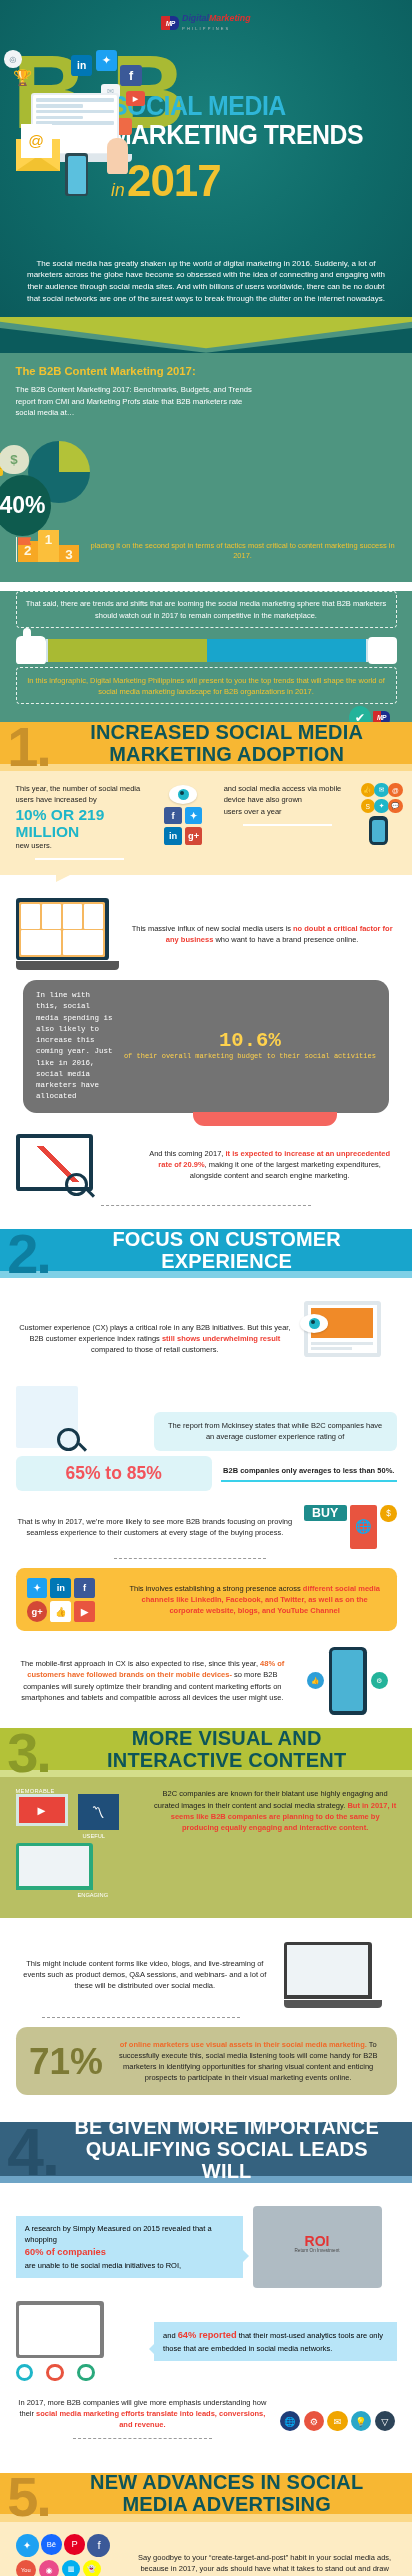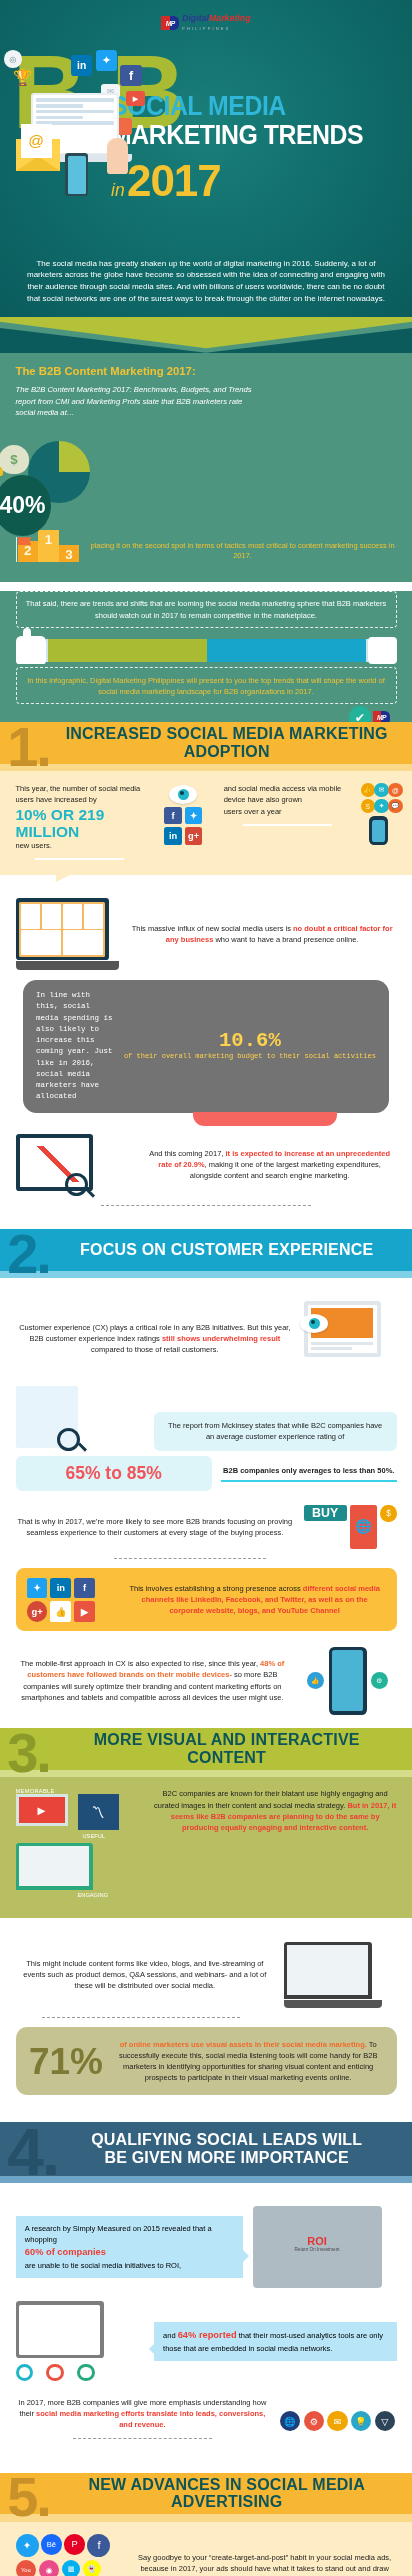--- a/index.html
+++ b/index.html
@@ -104,21 +104,21 @@
     clip-path:polygon(0 0,0 11.3px,206px 100%,412px 11.3px,412px 0);
   }
   .hero-notch::after{
     content:""; position:absolute; inset:0; background:#b3c238;
     clip-path:polygon(0 0,0 5.2px,206px 88%,412px 5.2px,412px 0);
   }
 
   
   .intro { background:#4e9580; padding:12.4px 15.5px 19.6px; position:relative; }
   .intro h2 { color:#f2c230; font-size:11.3px; margin-bottom:7.2px; font-weight:bold; }
-  .intro .lead { color:#fff; font-size:7.7px; line-height:1.5; max-width:242px;font-style:italic; }
+  .intro .lead { color:#fff; font-size:7.7px; line-height:1.5; max-width:242px; }
   .pie-wrap { position:absolute; right:18.5px; top:12.4px; width:98px; height:98px; }
   .pie {
     position:absolute; right:5.2px; top:9.3px; width:62px; height:62px; border-radius:50%;
     background:conic-gradient(#b3c238 0 25%, #14696d 25% 100%);
   }
   .moneybag { position:absolute; left:2.1px; top:13.4px; width:30px; height:29px; background:#dfe3c9;
     border-radius:50% 50% 45% 45%; }
   .moneybag::after{content:"$"; position:absolute; inset:0; display:flex; align-items:center;
     justify-content:center; color:#6fa36b; font-size:13.4px; font-weight:bold;}
   .coins { position:absolute; left:-7.2px; top:21.6px; width:13.4px; height:23px;
@@ -163,21 +163,21 @@
   
   .sec-head { position:relative; height:49px; }
   .sec-head .band { position:absolute; inset:0 0 7.2px 0; display:flex; align-items:center; }
   .sec-head .under { position:absolute; left:0; right:0; bottom:0; height:7.2px; }
   .sec-num {
     position:absolute; left:7.2px; top:-3.1px; font-size:56px; font-weight:bold; line-height:1;
     z-index:1; letter-spacing:-2.1px;
   }
   .sec-title {
     position:relative; z-index:2; width:100%; text-align:center; padding:0 20.6px 0 62px;
-    font-size:16px; font-weight:bold; letter-spacing:0.2px; line-height:1.1; text-transform:uppercase;
+    font-size:20px; font-weight:bold; letter-spacing:0.2px; line-height:1.1; text-transform:uppercase;
   }
   .h1c .band{ background:#f7b733; } .h1c .under{ background:#fbd98a; } .h1c .sec-num{ color:#c9912a; }
   .h1c .sec-title{ color:#0d5559; }
   .h2c .band{ background:#18a5cc; } .h2c .under{ background:#7fd0e6; } .h2c .sec-num{ color:#0d7ea0; }
   .h2c .sec-title{ color:#ffffff; }
   .h3c .band{ background:#b3c238; } .h3c .under{ background:#d4de8a; } .h3c .sec-num{ color:#8b9a28; }
   .h3c .sec-title{ color:#0d5559; }
   .h4c { height:61px; }
   .h4c .band{ background:#35627f; } .h4c .under{ background:#6ea4c6; } .h4c .sec-num{ color:#27506a; font-size:66px;}
   .h4c .sec-title{ color:#ffffff; }
@@ -237,21 +237,21 @@
   .circ { width:14.4px; height:14.4px; border-radius:50%; display:flex; align-items:center;
     justify-content:center; color:#fff; font-size:6.7px; }
   .grid-icons { display:grid; grid-template-columns:repeat(4,17.5px); gap:3.1px; }
   .chart-card { width:77px; height:57px; background:#fff; border:4.1px solid #16384a;
     border-radius:3.1px; position:relative; overflow:hidden; }
   .arrow-up { position:absolute; left:5.2px; bottom:4.1px; width:62px; height:36px;
     background:linear-gradient(45deg, transparent 48%, #e8443a 48% 56%, transparent 56%); }
   .worldmap { width:129px; height:82px; background:#a7b4bd; border-radius:4.1px; position:relative;
     opacity:.9; }
   .roi { position:absolute; left:50%; top:46%; transform:translate(-50%,-50%); text-align:center; }
-  .roi .r { color:#e02020; font-size:11px; font-weight:bold; line-height:1; }
+  .roi .r { color:#e02020; font-size:14px; font-weight:bold; line-height:1; }
   .roi .s { color:#333; font-size:4.6px; line-height:1.1; }
   .magnifier { width:23px; height:23px; border:3.1px solid #16384a; border-radius:50%; position:relative; }
   .magnifier::after{content:""; position:absolute; right:-7.2px; bottom:-5.2px; width:3.1px; height:10.3px;
     background:#16384a; transform:rotate(-45deg);}
   .buy-tag { width:47px; height:16px; background:#1e8c8c; color:#fff; font-weight:bold; font-size:12.4px;
     display:flex; align-items:center; justify-content:center; border-radius:2.1px; }
   .price-tag { width:30px; height:44px; background:#e8543f; border-radius:2.1px; position:relative;
     display:flex; align-items:center; justify-content:center; color:#fff; font-size:13.4px; }
   .phone-art { width:38px; height:68px; background:#16384a; border-radius:5.2px; padding:3.6px; }
   .phone-art .s { background:#4bb3d4; height:100%; border-radius:2.6px; }
@@ -603,22 +603,22 @@
         <span class="orange">of online marketers use visual assets in their social media marketing.</span><span> To successfully execute this, social media listening tools will come handy for B2B marketers in identifying opportunities for sharing visual content and enticing prospects to participate in their visual marketing events online.</span>
       </p>
     </div>
   </div>
 
   <div class="white-gap"></div>
 
   <div class="sec-head h4c">
     <div class="band">
         <div class="sec-title">
-      <div>QUALIFYING SOCIAL LEADS WILL</div>
-          <div>BE GIVEN MORE IMPORTANCE</div>
+      <div>BE GIVEN MORE IMPORTANCE</div>
+          <div>QUALIFYING SOCIAL LEADS WILL</div>
     </div>
       </div>
     <div class="sec-num">4.</div>
     <div class="under"></div>
   </div>
 
   <div class="body-sec">
     <div class="row" style="align-items:center;">
       <div class="col">
         <div class="lightbluebox">

